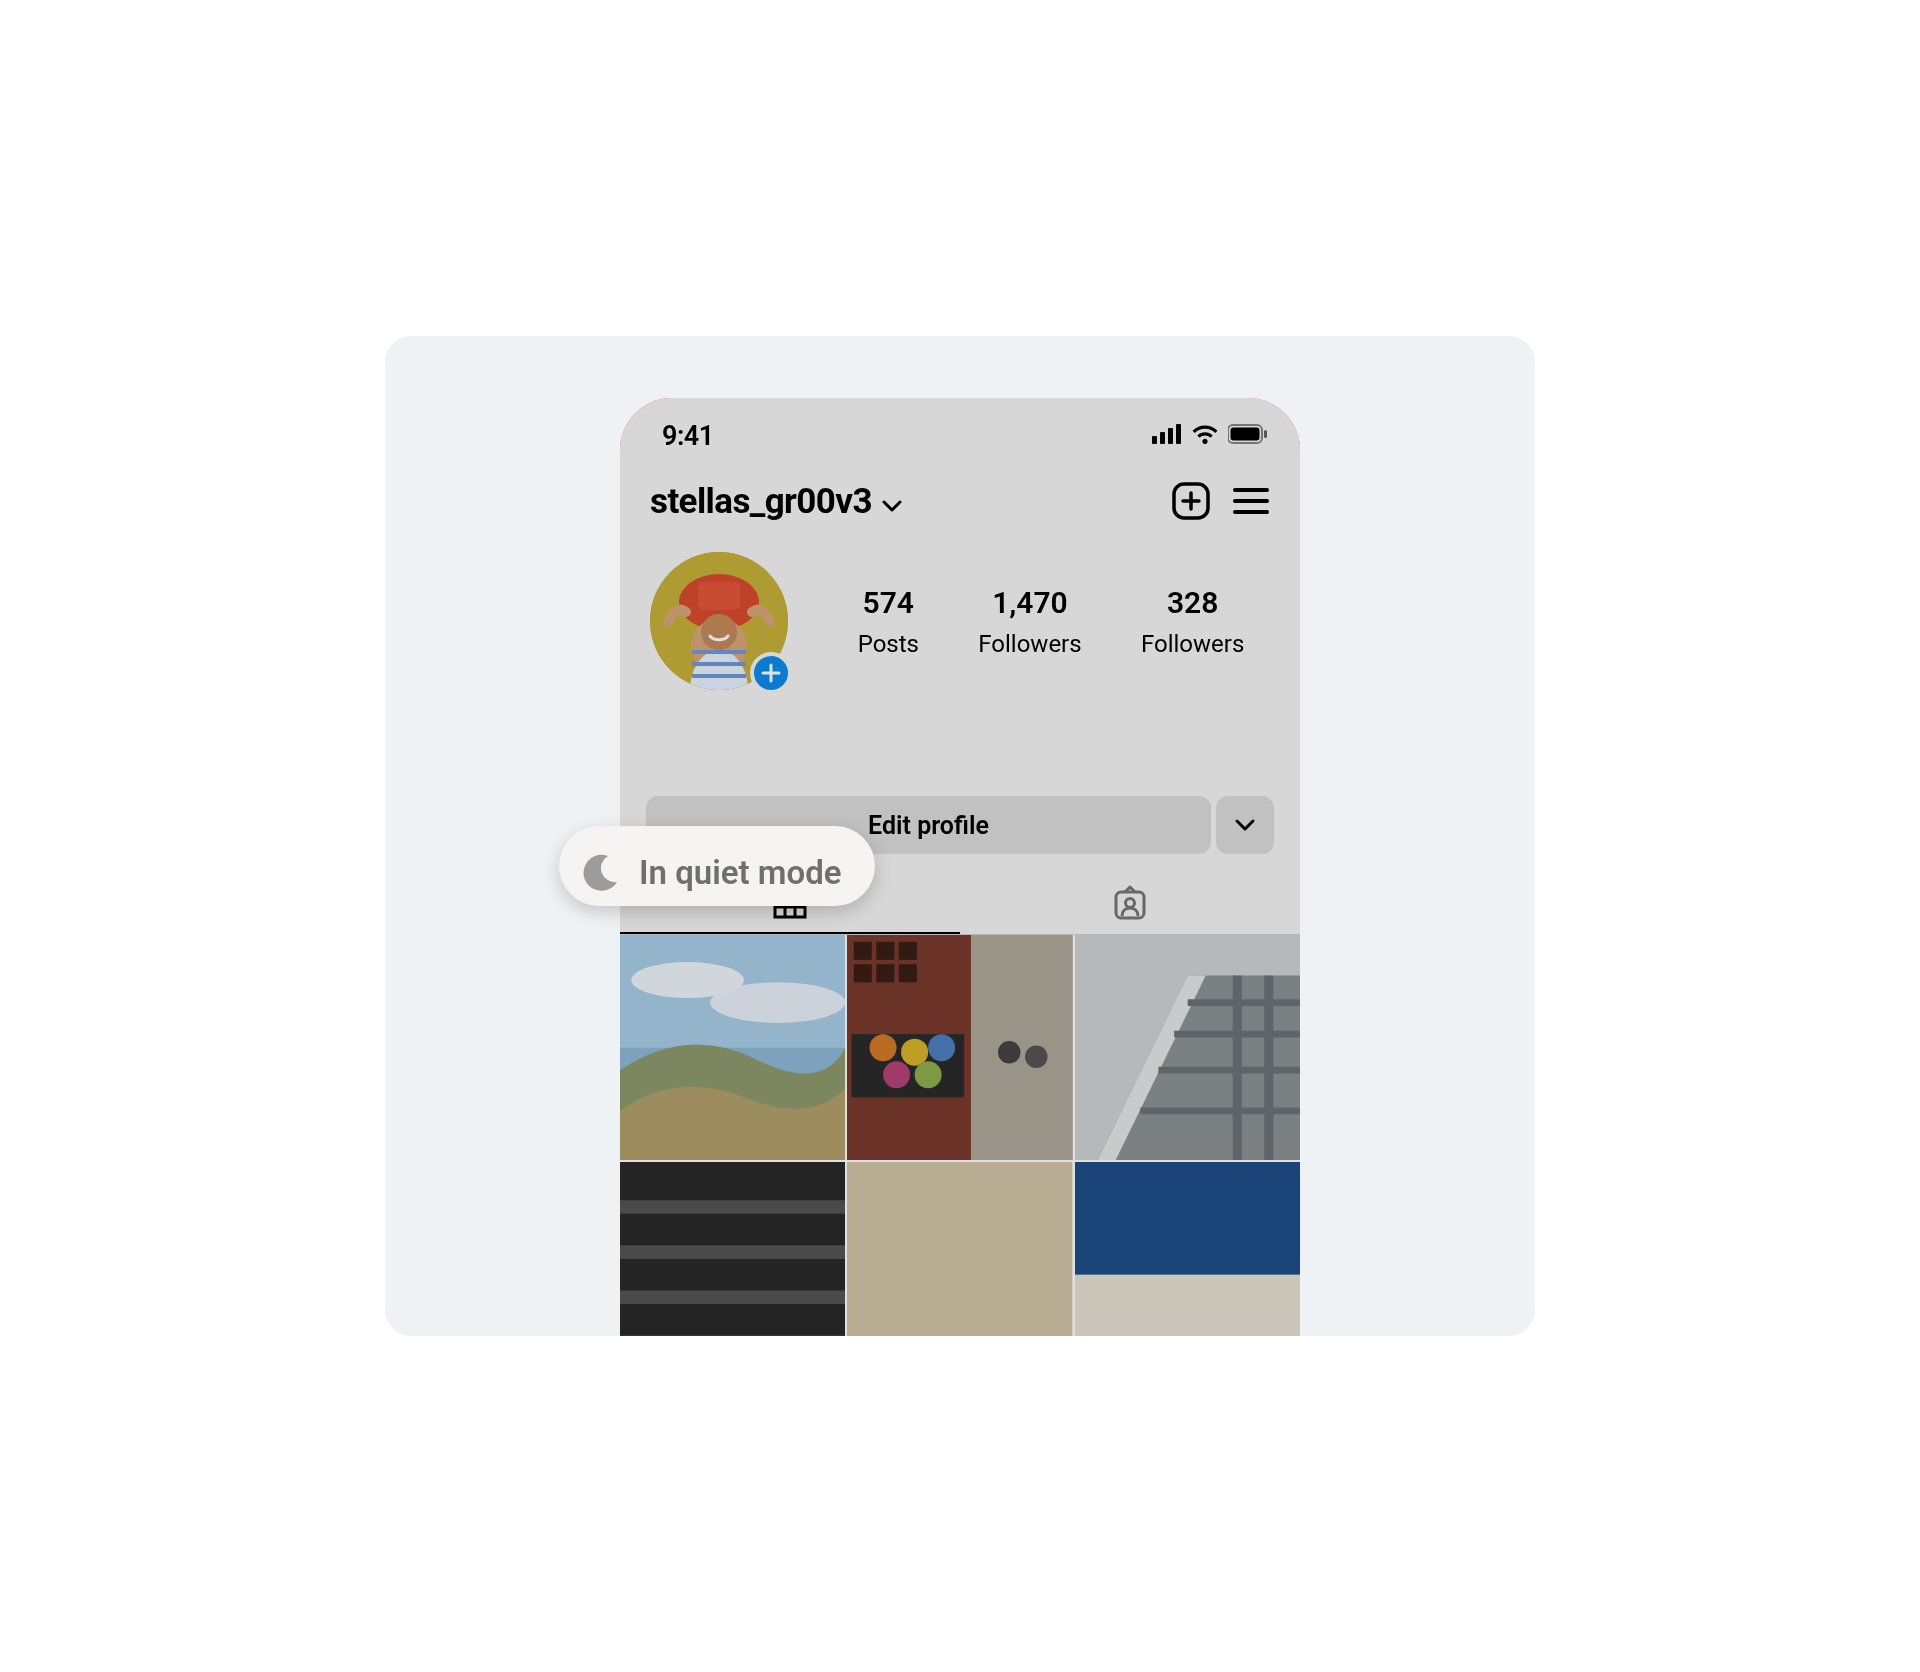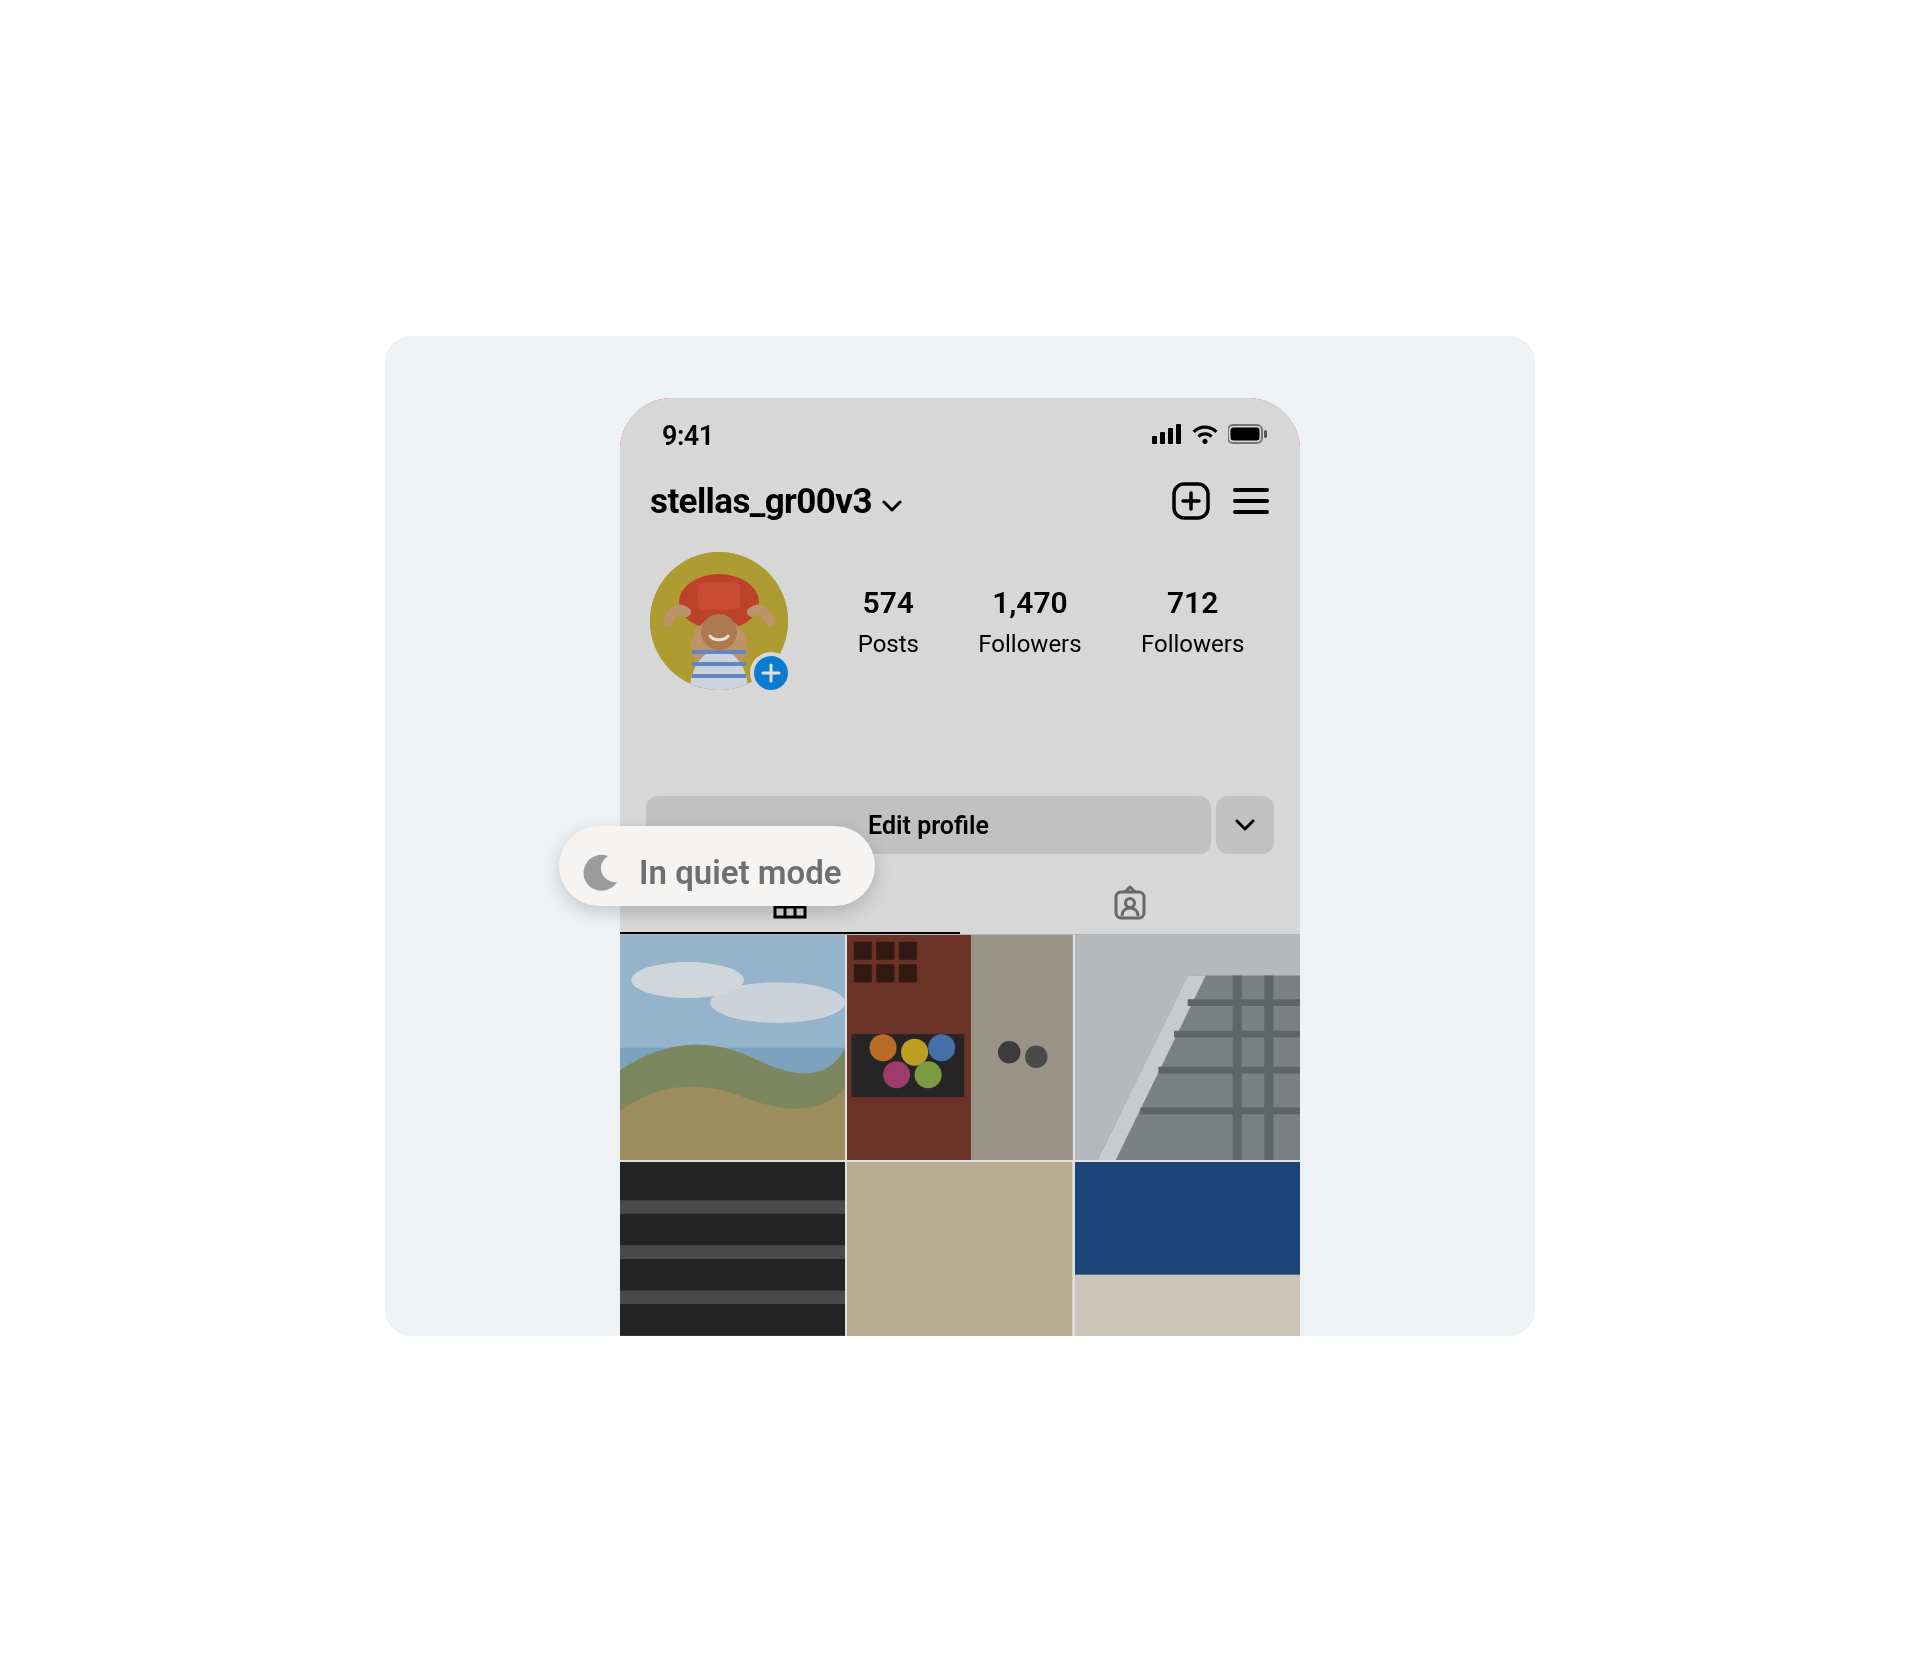--- a/index.html
+++ b/index.html
@@ -334,21 +334,21 @@
           <div class="stats">
             <div>
               <div class="stat-num">574</div>
               <div class="stat-label">Posts</div>
             </div>
             <div>
               <div class="stat-num">1,470</div>
               <div class="stat-label">Followers</div>
             </div>
             <div>
-              <div class="stat-num">712</div>
+              <div class="stat-num">328</div>
               <div class="stat-label">Followers</div>
             </div>
           </div>
         </div>
 
 
         <div class="quiet-line"></div>
 
         <div class="actions">
           <div class="edit-btn">

